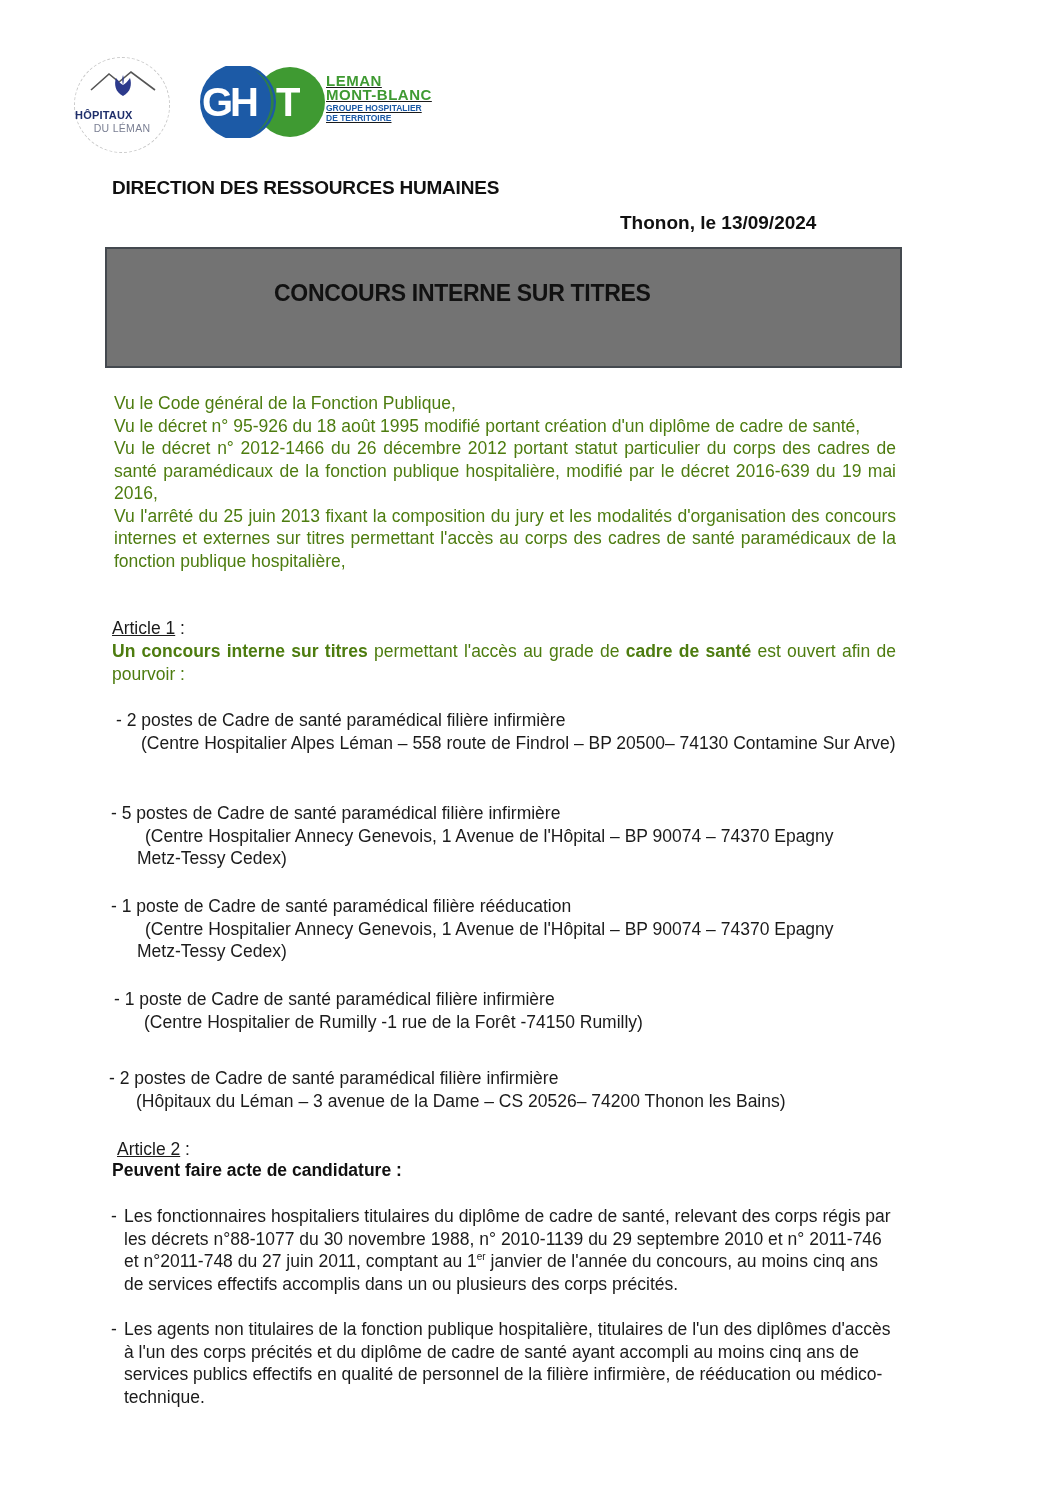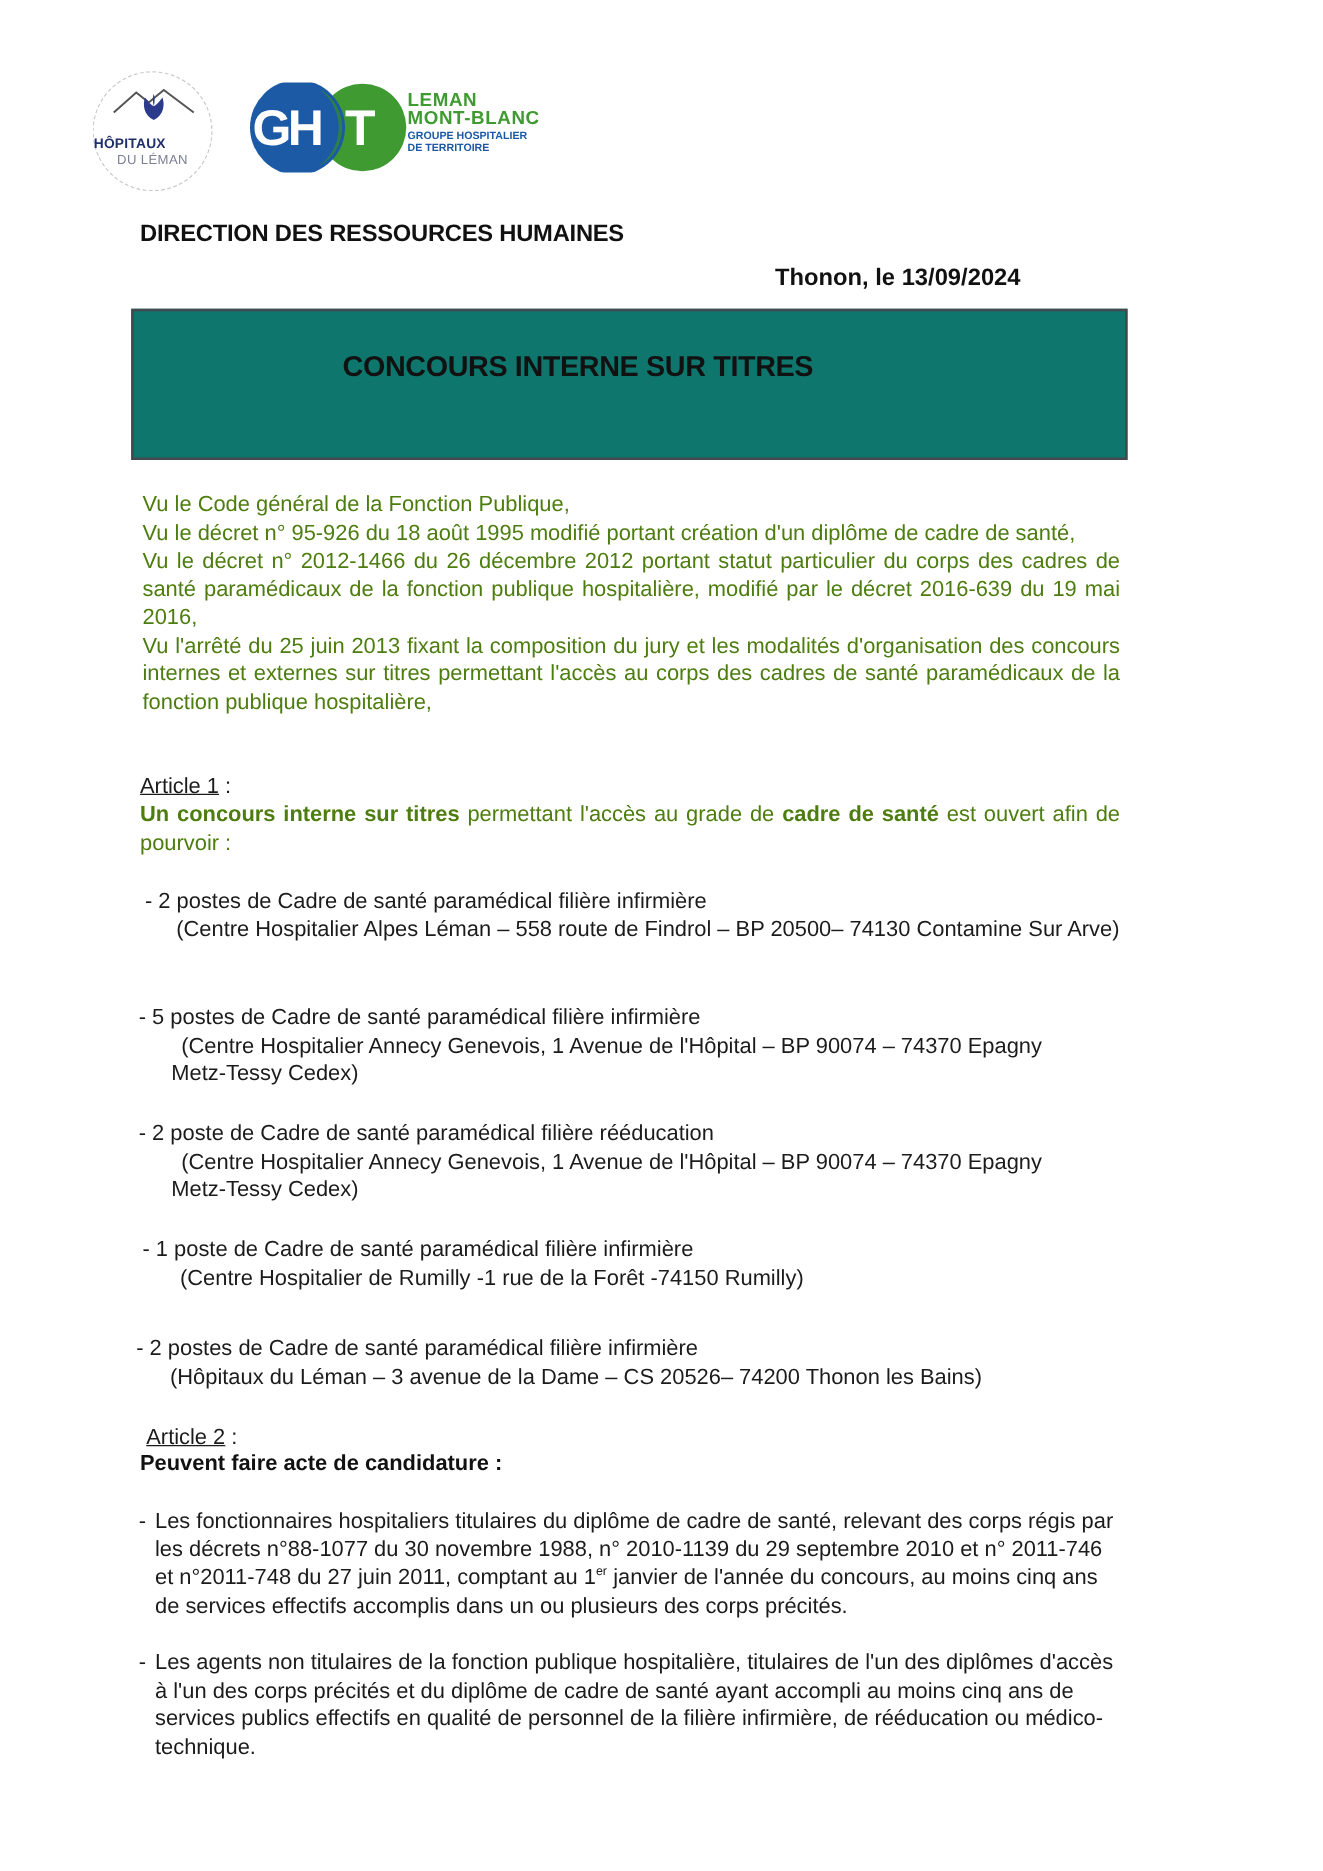--- a/index.html
+++ b/index.html
@@ -61,20 +61,21 @@
       top: 66px;
       width: 270px;
       height: 72px;
     }
     .logo-ght svg { position: absolute; left: 0; top: 0; }
     .ght-text {
       position: absolute;
       left: 128px;
       top: 8px;
       line-height: 1;
+      text-decoration: underline;
     }
     .ght-text .lm {
       display: block;
       font-weight: bold;
       font-size: 15px;
       color: #3f9a32;
       letter-spacing: 0.5px;
       line-height: 14px;
     }
     .ght-text .gh {
@@ -106,21 +107,21 @@
       color: #111;
       text-align: center;
     }
 
     .title-box {
       position: absolute;
       left: 105px;
       top: 247px;
       width: 797px;
       height: 121px;
-      background: #0f766e;
+      background: #737373;
       border: 2px solid #44494f;
     }
     .title-box .t1, .title-box .t2 {
       position: absolute;
       left: 167px;
       font-weight: bold;
       font-size: 23px;
       color: #111;
       letter-spacing: -0.3px;
     }
@@ -258,21 +259,21 @@
 
 <div class="post post2">
   <span class="line1">-  5 postes de Cadre de santé paramédical filière infirmière</span>
   <span class="addr">
     <span style="white-space:nowrap;">(Centre Hospitalier Annecy Genevois, 1 Avenue de l'Hôpital – BP 90074 – 74370 Epagny</span>
     <span class="cont">Metz-Tessy Cedex)</span>
   </span>
 </div>
 
 <div class="post post3">
-  <span class="line1">-  2 poste de Cadre de santé paramédical filière rééducation</span>
+  <span class="line1">-  1 poste de Cadre de santé paramédical filière rééducation</span>
   <span class="addr">
     <span style="white-space:nowrap;">(Centre Hospitalier Annecy Genevois, 1 Avenue de l'Hôpital – BP 90074 – 74370 Epagny</span>
     <span class="cont">Metz-Tessy Cedex)</span>
   </span>
 </div>
 
 <div class="post post4">
   <span class="line1">- 1 poste de Cadre de santé paramédical filière infirmière</span>
   <span class="addr" style="white-space:nowrap;">(Centre Hospitalier de Rumilly -1 rue de la Forêt -74150 Rumilly)</span>
 </div>

